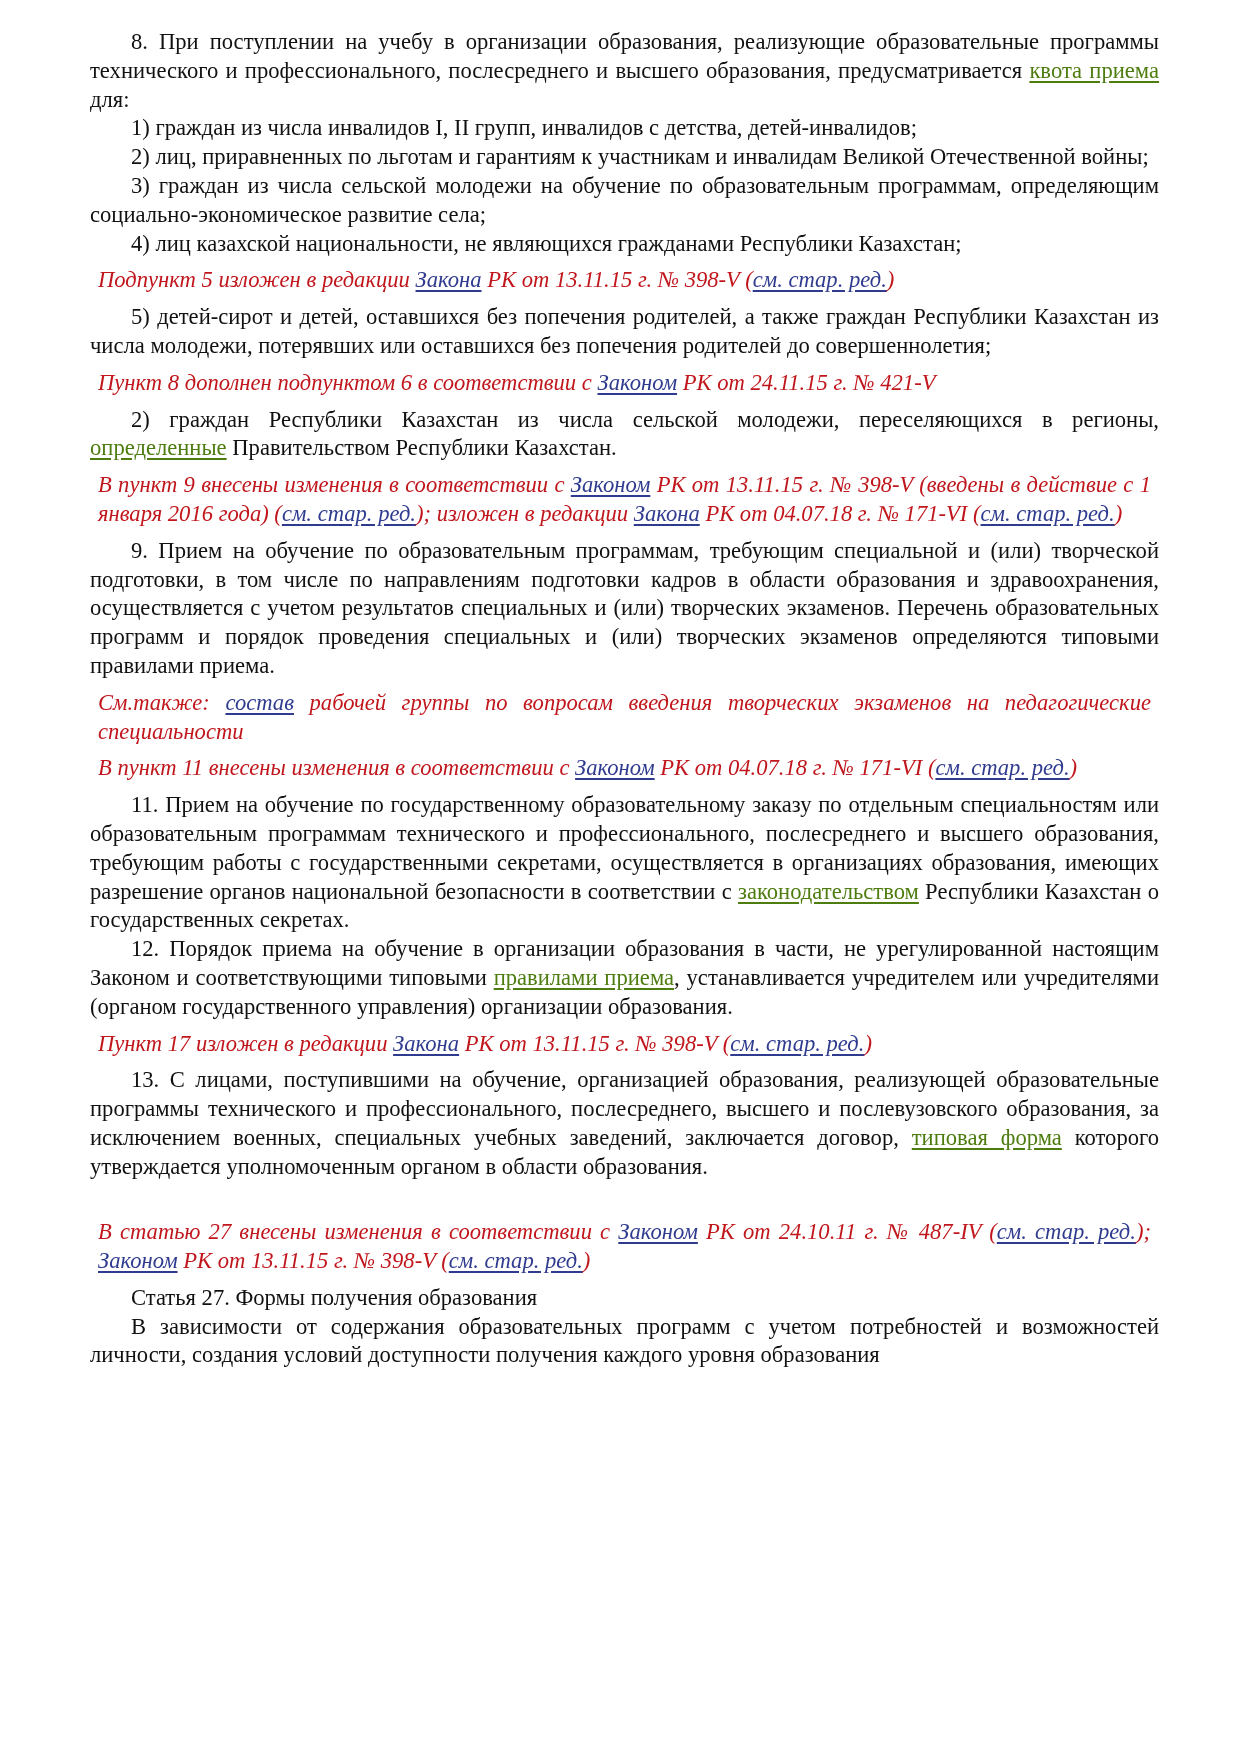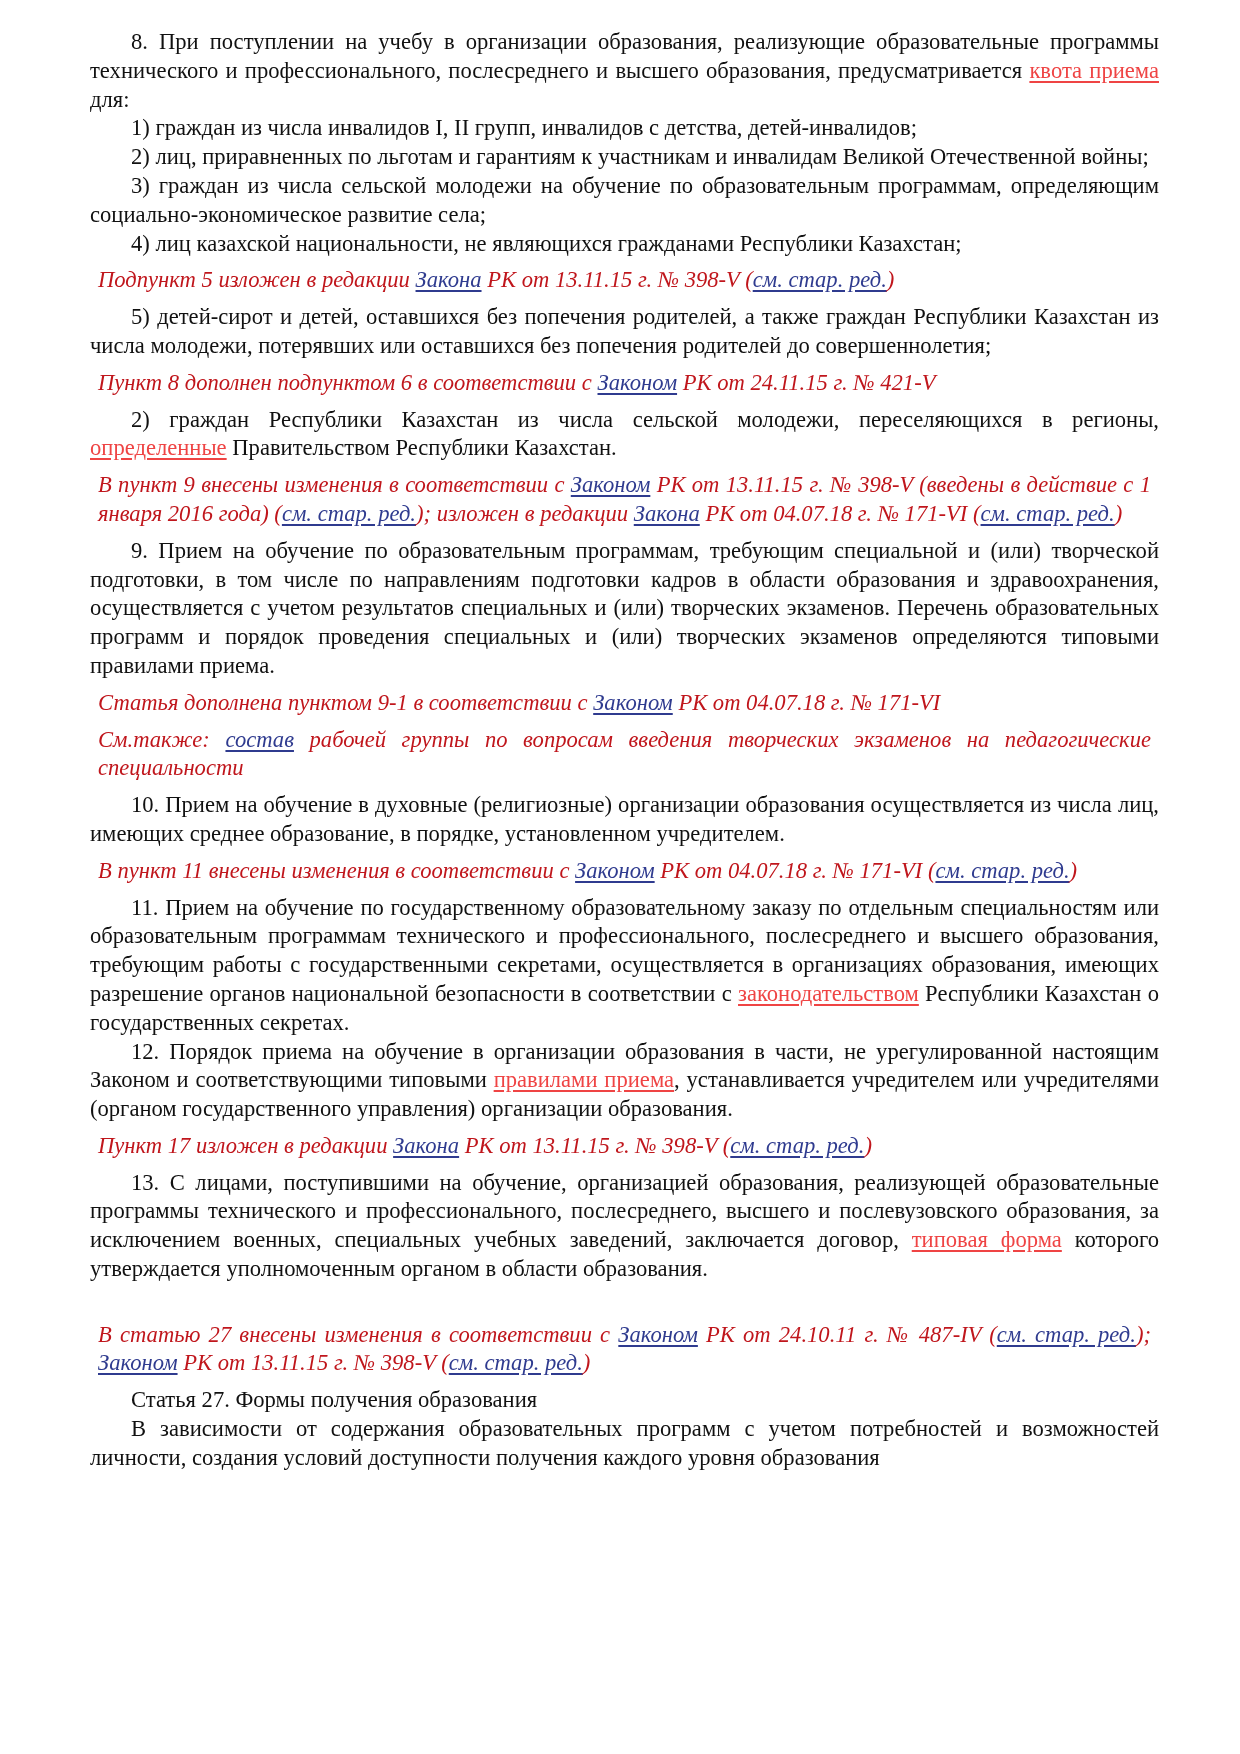--- a/index.html
+++ b/index.html
@@ -3,21 +3,21 @@
 <meta charset="utf-8">
 <style>
   html, body { margin: 0; padding: 0; background: #ffffff; }
   body { width: 1240px; height: 1754px; overflow: hidden; position: relative; }
   .page {
     position: absolute; left: 90px; top: 28px; width: 1069px;
     font-family: "Liberation Serif", serif; font-size: 22.6px; line-height: 28.8px; color: #111111;
   }
   .p { text-align: justify; text-indent: 41px; margin: 0; }
   .note { font-style: italic; color: #c0161c; text-align: justify; margin: 8px; }
-  .lnk { color: #ef4444; text-decoration: underline; text-underline-offset: 3px; cursor: pointer; }
+  .lnk { color: #4d7c0f; text-decoration: underline; text-underline-offset: 3px; cursor: pointer; }
   .note .lnk { color: #2f3b8f; }
   .heading { font-weight: normal; text-indent: 41px; margin: 0; }
   .gap { height: 28.8px; }
 </style>
 </head>
 <body>
 
 <div class="page">
 
   <p class="p"><span>8. При поступлении на учебу в организации образования, реализующие образовательные программы технического и профессионального, послесреднего и высшего образования, предусматривается </span><a class="lnk">квота приема</a><span> для:</span></p>
@@ -31,26 +31,24 @@
   <p class="p">5) детей-сирот и детей, оставшихся без попечения родителей, а также граждан Республики Казахстан из числа молодежи, потерявших или оставшихся без попечения родителей до совершеннолетия;</p>
 
   <p class="note"><span>Пункт 8 дополнен подпунктом 6 в соответствии с </span><a class="lnk">Законом</a><span> РК от 24.11.15 г. № 421-V</span></p>
 
   <p class="p"><span>2) граждан Республики Казахстан из числа сельской молодежи, переселяющихся в регионы, </span><a class="lnk">определенные</a><span> Правительством Республики Казахстан.</span></p>
 
   <p class="note"><span>В пункт 9 внесены изменения в соответствии с </span><a class="lnk">Законом</a><span> РК от 13.11.15 г. № 398-V (введены в действие с 1 января 2016 года) (</span><a class="lnk">см. стар. ред.</a><span>); изложен в редакции </span><a class="lnk">Закона</a><span> РК от 04.07.18 г. № 171-VI (</span><a class="lnk">см. стар. ред.</a><span>)</span></p>
 
   <p class="p">9. Прием на обучение по образовательным программам, требующим специальной и (или) творческой подготовки, в том числе по направлениям подготовки кадров в области образования и здравоохранения, осуществляется с учетом результатов специальных и (или) творческих экзаменов. Перечень образовательных программ и порядок проведения специальных и (или) творческих экзаменов определяются типовыми правилами приема.</p>
 
-  <p class="note"><span>Статья дополнена пунктом 9-1 в соответствии с </span><a class="lnk">Законом</a><span> РК от 04.07.18 г. № 171-VI</span></p>
 
 
   <p class="note"><span>См.также: </span><a class="lnk">состав</a><span> рабочей группы по вопросам введения творческих экзаменов на педагогические специальности</span></p>
 
-  <p class="p">10. Прием на обучение в духовные (религиозные) организации образования осуществляется из числа лиц, имеющих среднее образование, в порядке, установленном учредителем.</p>
 
   <p class="note"><span>В пункт 11 внесены изменения в соответствии с </span><a class="lnk">Законом</a><span> РК от 04.07.18 г. № 171-VI (</span><a class="lnk">см. стар. ред.</a><span>)</span></p>
 
   <p class="p"><span>11. Прием на обучение по государственному образовательному заказу по отдельным специальностям или образовательным программам технического и профессионального, послесреднего и высшего образования, требующим работы с государственными секретами, осуществляется в организациях образования, имеющих разрешение органов национальной безопасности в соответствии с </span><a class="lnk">законодательством</a><span> Республики Казахстан о государственных секретах.</span></p>
 
   <p class="p"><span>12. Порядок приема на обучение в организации образования в части, не урегулированной настоящим Законом и соответствующими типовыми </span><a class="lnk">правилами приема</a><span>, устанавливается учредителем или учредителями (органом государственного управления) организации образования.</span></p>
 
   <p class="note"><span>Пункт 17 изложен в редакции </span><a class="lnk">Закона</a><span> РК от 13.11.15 г. № 398-V (</span><a class="lnk">см. стар. ред.</a><span>)</span></p>
 
   <p class="p"><span>13. С лицами, поступившими на обучение, организацией образования, реализующей образовательные программы технического и профессионального, послесреднего, высшего и послевузовского образования, за исключением военных, специальных учебных заведений, заключается договор, </span><a class="lnk">типовая форма</a><span> которого утверждается уполномоченным органом в области образования.</span></p>

